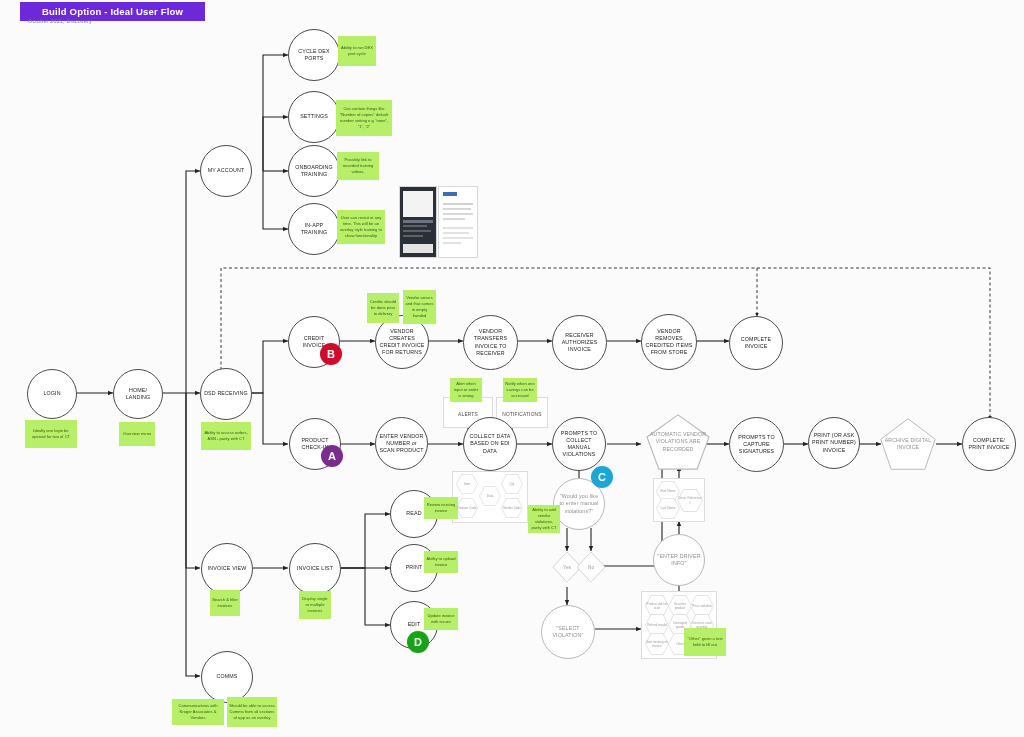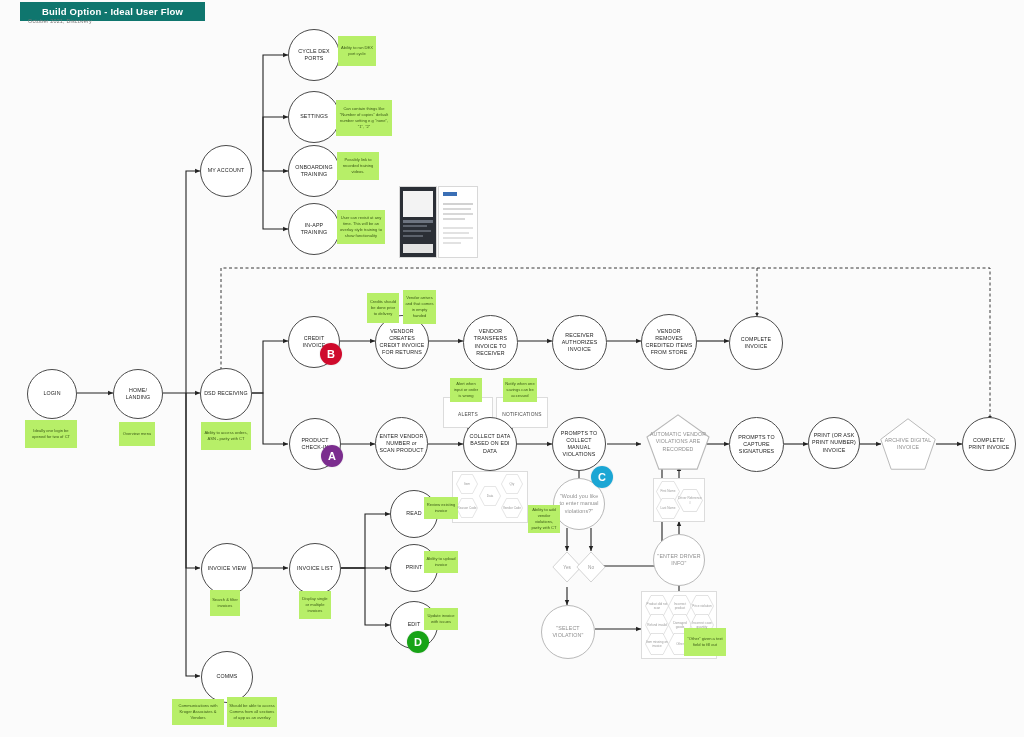--- a/index.html
+++ b/index.html
@@ -1,21 +1,21 @@
 <!DOCTYPE html>
 <html><head>
 <meta charset="utf-8">
 <style>
   html,body{margin:0;padding:0;background:#fbfbfb;}
   body{width:1024px;height:737px;position:relative;font-family:"Liberation Sans",sans-serif;overflow:hidden;}
   #canvas{position:absolute;left:0;top:0;width:1024px;height:737px;}
   svg.edges{position:absolute;left:0;top:0;width:1024px;height:737px;pointer-events:none;}
 
   
-  .title-bar{position:absolute;left:20px;top:2px;background:#0f766e;color:#fff;
+  .title-bar{position:absolute;left:20px;top:2px;background:#6d28d9;color:#fff;
     font-size:9.5px;font-weight:bold;letter-spacing:.2px;padding:4px 22px 4px 22px;white-space:nowrap;}
   .subtitle{position:absolute;left:28px;top:18px;font-size:5.4px;color:#777;letter-spacing:.2px;}
 
   
   .node{position:absolute;border:1px solid #4a4a4a;background:#fff;border-radius:50%;
     display:flex;align-items:center;justify-content:center;text-align:center;
     font-size:5.3px;line-height:1.35;color:#1c1c1c;letter-spacing:.15px;box-sizing:border-box;padding:3px;}
   .node.lite{border-color:#b9b9b9;color:#8f8f8f;}
   .node span{display:block;}
 

